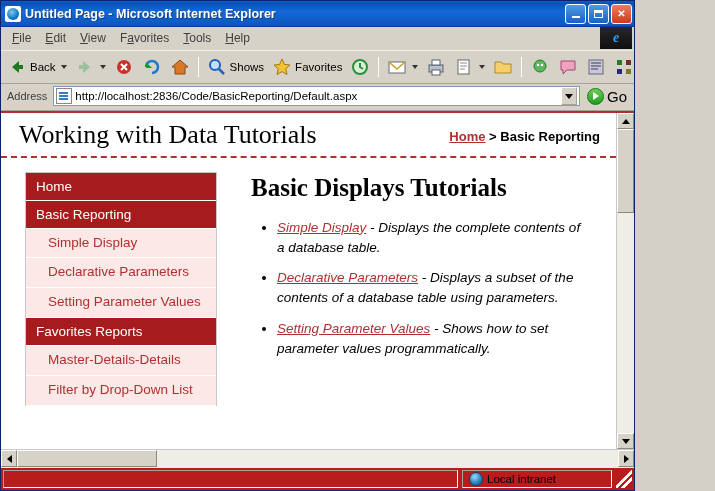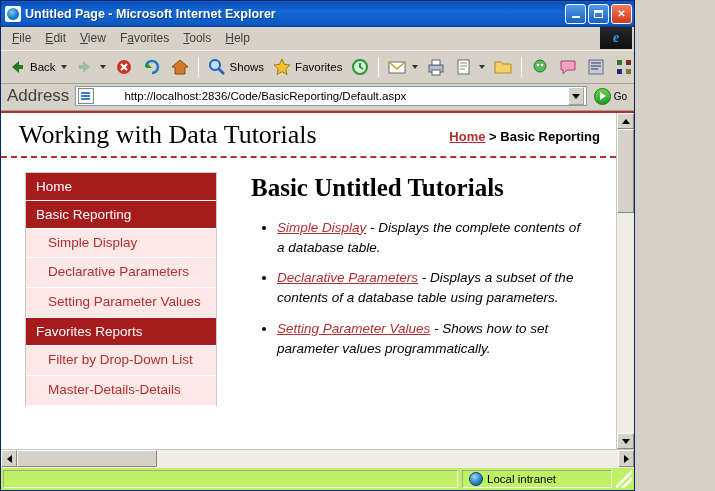--- a/index.html
+++ b/index.html
@@ -160,31 +160,30 @@
   
   .addressbar {
     height: 24px;
     background: #d6d2c7;
     display: flex;
     align-items: center;
     padding: 0 3px 2px 3px;
     gap: 3px;
     border-bottom: 1px solid #a8a296;
   }
-  .addr-label { font-size: 17px; color: #404040; padding: 0 3px; }
+  .addr-label { font-size: 11px; color: #404040; padding: 0 3px; }
   .addr-input {
     flex: 1;
     height: 20px;
     background: #fff;
     border: 1px solid #7f9db9;
     display: flex;
     align-items: center;
     padding: 0 2px;
     box-sizing: border-box;
-    gap: 27px;
   }
   .addr-ico {
     width: 16px; height: 16px;
     background: #fff;
     border: 1px solid #888;
     margin-right: 3px;
     position: relative;
     flex: none;
     box-sizing: border-box;
   }
@@ -205,21 +204,21 @@
   .addr-drop {
     width: 16px; height: 18px;
     background: #d6d2c7;
     border: 1px solid #a8a296;
     border-top-color: #fff; border-left-color: #fff;
     display: flex; align-items: center; justify-content: center;
     box-sizing: border-box;
   }
   .go-btn {
     display: flex; align-items: center; gap: 3px;
-    font-size: 10px; padding: 0 4px;
+    font-size: 15px; padding: 0 4px;
   }
   .go-circle {
     width: 17px; height: 17px;
     border-radius: 50%;
     background: linear-gradient(to bottom, #6ed157, #1f9b22);
     border: 1px solid #157a18;
     display: flex; align-items: center; justify-content: center;
     box-sizing: border-box;
   }
   .go-circle::after {
@@ -388,21 +387,21 @@
     border-right-color: #8c8878;
     border-bottom-color: #8c8878;
     box-sizing: border-box;
     flex: none;
   }
   .hs-track { flex: 1; }
 
   
   .statusbar {
     height: 22px;
-    background: #bef264;
+    background: #b91c1c;
     display: flex;
     align-items: center;
     font-size: 11.5px;
     border-top: 1px solid #efece4;
   }
   .status-left {
     flex: 1;
     height: 18px;
     margin: 2px 2px 2px 2px;
     border: 1px solid #a8a296;
@@ -641,26 +640,26 @@
 
       <div class="body-cols">
 
         <div class="leftnav">
           <div class="nav-section">Home</div>
           <div class="nav-section">Basic Reporting</div>
           <div class="nav-item">Simple Display</div>
           <div class="nav-item">Declarative Parameters</div>
           <div class="nav-item">Setting Parameter Values</div>
           <div class="nav-section">Favorites Reports</div>
+          <div class="nav-item">Master-Details-Details</div>
           <div class="nav-item">Filter by Drop-Down List</div>
-          <div class="nav-item">Master-Details-Details</div>
         </div>
 
         <div class="article">
-          <h1>Basic Untitled Tutorials</h1>
+          <h1>Basic Displays Tutorials</h1>
           <ul>
             <li>
               <a href="#">Simple Display</a><span> - Displays the complete contents of a database table.</span>
             </li>
             <li>
               <a href="#">Declarative Parameters</a><span> - Displays a subset of the contents of a database table using parameters.</span>
             </li>
             <li>
               <a href="#">Setting Parameter Values</a><span> - Shows how to set parameter values programmatically.</span>
             </li>

